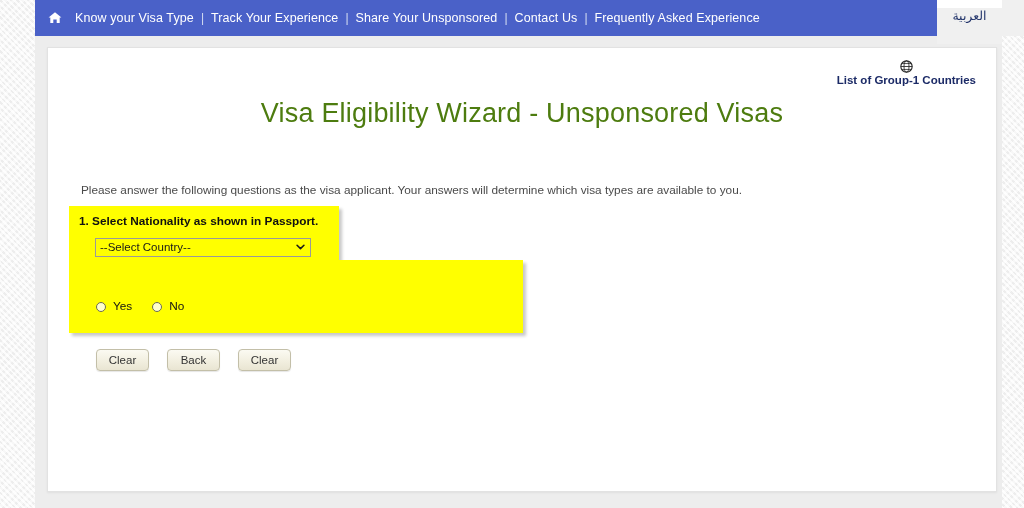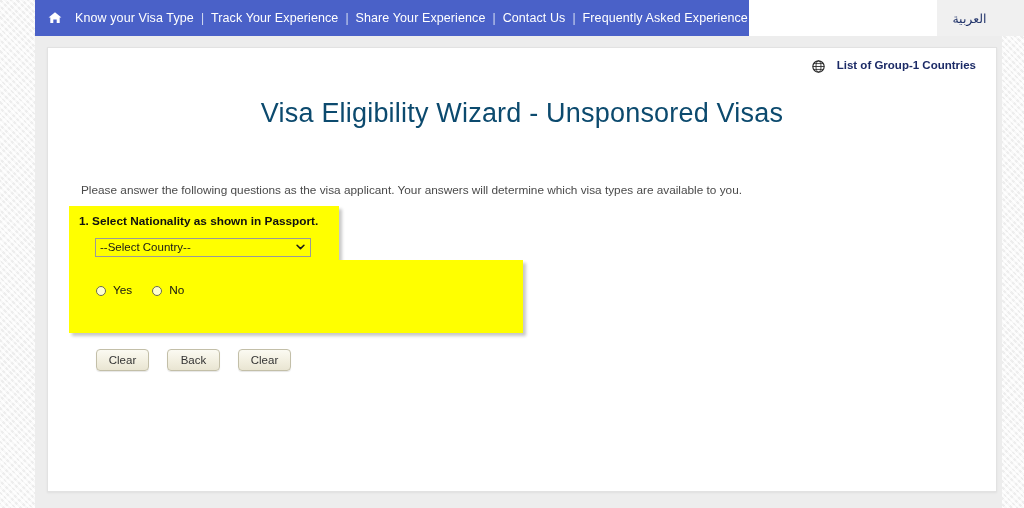--- a/index.html
+++ b/index.html
@@ -26,21 +26,21 @@
       repeating-linear-gradient(-45deg, rgba(255,255,255,0.6) 0 3px, rgba(0,0,0,0.010) 3px 6px);
   }
   .bg-texture.left  { left: 0;  width: 35px; }
   .bg-texture.right { right: 0; width: 22px; }
 
   
   .topbar {
     position: absolute;
     left: 35px;
     top: 0;
-    width: 714px;
+    width: 902px;
     height: 36px;
     background: #4a61c8;
     display: flex;
     align-items: center;
     box-sizing: border-box;
     padding-left: 12px;
   }
   .home-icon {
     width: 16px;
     height: 16px;
@@ -68,26 +68,26 @@
     color: #d7def2;
     font-size: 12px;
     margin: 0 7px;
     line-height: 14px;
   }
 
   
   .lang-area {
     position: absolute;
     left: 937px;
-    top: 0;
+    top: 8px;
     width: 65px;
     height: 36px;
     background: #f0f0f0;
     display: flex;
-    align-items: center;
+    align-items: flex-start;
     justify-content: center;
   }
   .lang-link {
     color: #23356b;
     font-size: 12.5px;
     direction: rtl;
     cursor: pointer;
     text-decoration: none;
   }
   .topbar-rightcap {
@@ -123,23 +123,24 @@
     box-shadow: 0 1px 2px rgba(0,0,0,0.06);
   }
 
   
   .group1-link {
     position: absolute;
     right: 20px;
     top: 11px;
     display: flex;
     align-items: center;
-    gap: 12px;
+    gap: 2px;
     cursor: pointer;
     text-decoration: none;
+    flex-direction: column;
   }
   .globe-icon {
     width: 13px;
     height: 13px;
     flex: 0 0 auto;
     display: block;
   }
   .group1-text {
     color: #1b2a66;
     font-size: 11.5px;
@@ -148,21 +149,21 @@
     white-space: nowrap;
   }
 
   
   .page-title {
     position: absolute;
     left: 0;
     right: 0;
     top: 49px;
     text-align: center;
-    color: #0c4a6e;
+    color: #4d7c0f;
     font-size: 27px;
     font-weight: normal;
     letter-spacing: 0.2px;
     line-height: 33px;
   }
 
   
   .intro-text {
     position: absolute;
     left: 33px;
@@ -236,21 +237,21 @@
     pointer-events: none;
     width: 9px;
     height: 6px;
     display: block;
   }
 
   
   .radio-row {
     position: absolute;
     left: 27px;
-    top: 24px;
+    top: 40px;
     display: flex;
     align-items: center;
     text-align: center;
   }
   .radio-opt {
     display: flex;
     align-items: center;
     margin-right: 20px;
     cursor: pointer;
   }
@@ -308,21 +309,21 @@
   <span class="home-icon">
     <svg width="16" height="16" viewBox="0 0 16 16" aria-hidden="true">
       <path d="M8 2.2 1.6 7.6h1.7V13h3.0V9.6h3.4V13h3.0V7.6h1.7z" fill="#ffffff"></path>
     </svg>
   </span>
   <span class="nav-links">
     <a class="nav-link">Know your Visa Type</a>
     <span class="nav-sep">|</span>
     <a class="nav-link">Track Your Experience</a>
     <span class="nav-sep">|</span>
-    <a class="nav-link">Share Your Experience</a>
+    <a class="nav-link">Share Your Unsponsored</a>
     <span class="nav-sep">|</span>
     <a class="nav-link">Contact Us</a>
     <span class="nav-sep">|</span>
     <a class="nav-link">Frequently Asked Experience</a>
   </span>
 </div>
 
 <div class="lang-area">
   <a class="lang-link">العربية</a>
 </div>

